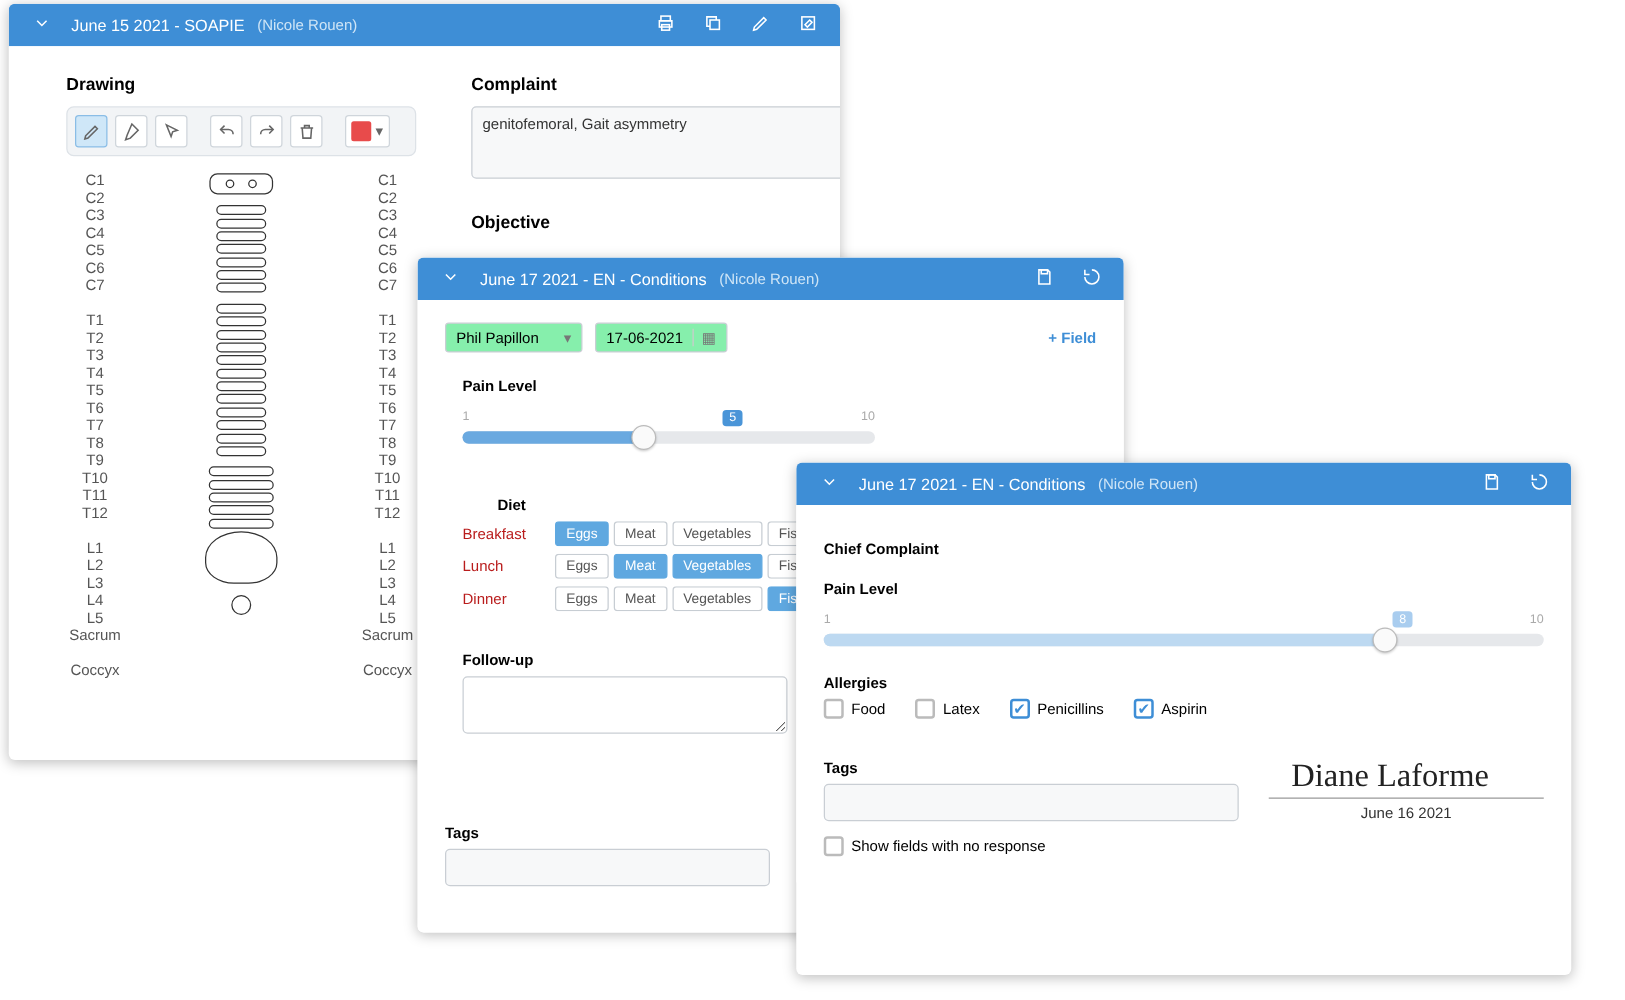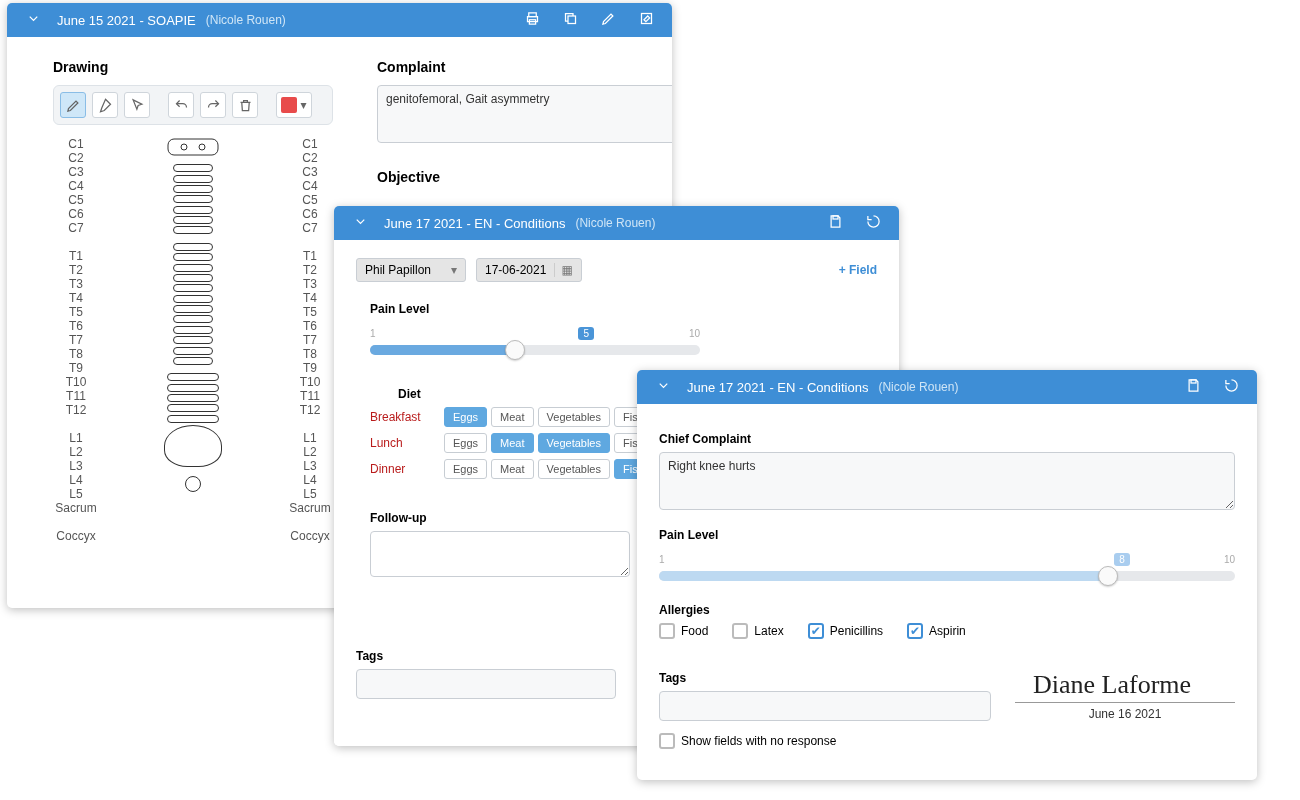--- a/index.html
+++ b/index.html
@@ -21,21 +21,21 @@
   .colorsw { width:16px; height:16px; background:#e84b4b; border-radius:2px; }
 
   .spine-area { display:flex; gap:16px; margin-top:12px; width:280px; font-size:9px; color:#555; }
   .spine-col { flex:0 0 46px; text-align:center; line-height:14px; }
   .spine-img { flex:1; display:flex; flex-direction:column; align-items:center; }
   .vert { width:40px; height:8px; border:1px solid #333; border-radius:5px; margin:1.2px 0; background:#fff; }
 
   .box { width:320px; min-height:58px; border:1px solid #c9ced4; border-radius:4px; background:#f7f8f9; padding:6px 8px; color:#333; resize:both; overflow:auto; }
 
   
-  .sel { background:#e5e5e5; border:1px solid #c9ced4; border-radius:3px; padding:4px 8px; display:inline-flex; align-items:center; gap:8px; cursor:pointer; }
+  .sel { background:#86efac; border:1px solid #c9ced4; border-radius:3px; padding:4px 8px; display:inline-flex; align-items:center; gap:8px; cursor:pointer; }
   .addf { color:#3e8ed6; font-weight:600; cursor:pointer; }
 
   .slider-wrap { margin-top:8px; }
   .slider-scale { display:flex; align-items:center; gap:2px; position:relative; height:18px; }
   .scale-n { color:#aaa; font-size:10px; }
   .slider-val { display:inline-block; background:#4a95d8; color:#fff; border-radius:3px; padding:1px 5px; font-size:10px; }
   .slider-bar { position:relative; height:10px; border-radius:6px; background:#e6e8eb; margin-top:3px; }
   .slider-fill { position:absolute; left:0; top:0; bottom:0; background:#6aa9e0; border-radius:6px; }
   .slider-thumb { position:absolute; top:-5px; width:20px; height:20px; border-radius:50%; background:#fafafa; border:1px solid #bbb; box-shadow:0 1px 2px rgba(0,0,0,.2); transform:translateX(-50%); }
 
@@ -219,21 +219,21 @@
           <span class="scale-n">1</span>
           <span style="flex:1;text-align:center;padding-left:108px;"><span class="slider-val">5</span></span>
           <span class="scale-n">10</span>
         </div>
         <div class="slider-bar">
           <div class="slider-fill" style="width:44%;"></div>
           <div class="slider-thumb" style="left:44%;"></div>
         </div>
       </div>
 
-      <div class="form-label" style="margin-top:32px;padding-left:28px;">Diet</div>
+      <div class="form-label" style="margin-top:42px;padding-left:28px;">Diet</div>
       <div id="diet-rows">
           <div class="meal-row">
             <div class="mlbl">Breakfast</div>
             <div class="chips" style="max-width: 210px;">
               <span class="chip on">Eggs</span>
               <span class="chip">Meat</span>
               <span class="chip">Vegetables</span>
               <span class="chip">Fish</span>
             </div>
           </div>
@@ -296,21 +296,20 @@
           <path d="M5 3h11l3 3v15H5z"></path>
           <rect x="8" y="3" width="8" height="5"></rect>
         </svg></span>
     <span class="ico"><svg class="i" viewBox="0 0 24 24">
           <path d="M3 12a9 9 0 109-9"></path>
           <polyline points="3 3 3 9 9 9"></polyline>
         </svg></span>
   </div>
   <div class="body">
     <div class="form-label">Chief Complaint</div>
-    <div class="box" style="width:100%;">Right knee hurts</div>
 
     <div class="form-label" style="margin-top:18px;">Pain Level</div>
     <div class="slider-wrap" style="width:100%;">
       <div class="slider-scale">
         <span class="scale-n">1</span>
         <span style="flex:1;"></span>
         <span class="slider-val" style="background:#a9cdef;">8</span>
         <span style="width:90px;"></span>
         <span class="scale-n">10</span>
       </div>

